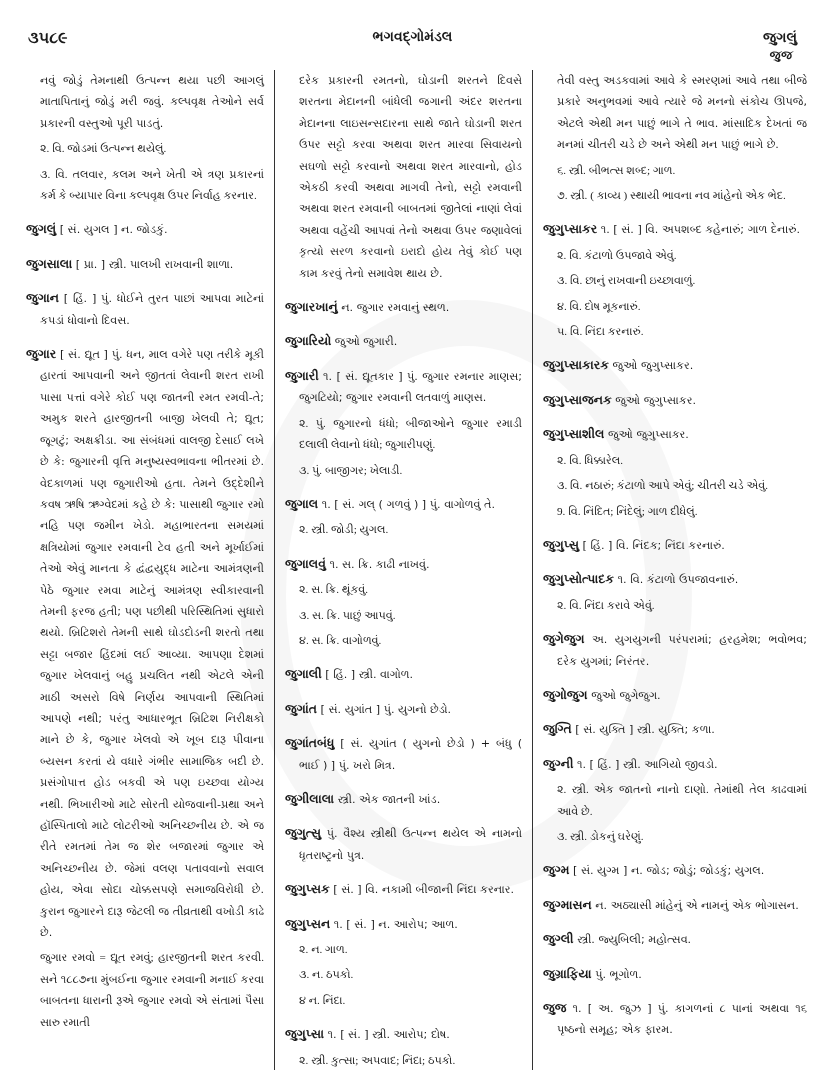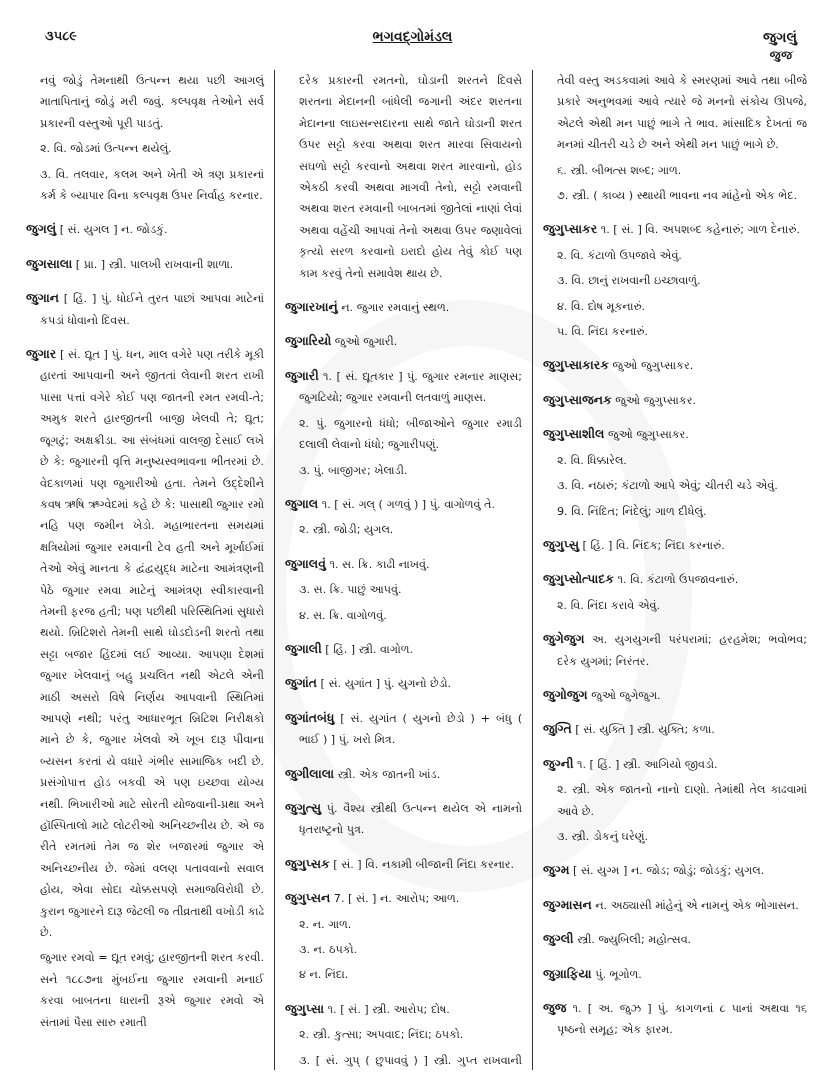--- a/index.html
+++ b/index.html
@@ -1,29 +1,29 @@
 <!DOCTYPE html>
 <html><head>
 <meta charset="utf-8">
 <style>
   html, body { margin:0; padding:0; background:#ffffff; }
   body { width:825px; height:1078px; overflow:hidden; position:relative;
          font-family:"DejaVu Sans", sans-serif; color:#1a1a1a; }
   .header { position:absolute; top:28px; left:0; width:825px; height:40px; }
-  .page-num { position:absolute; left:28px; top:0; font-size:13px; font-weight:bold;margin-left:17px; }
-  .running-title { position:absolute; left:0; width:825px; text-align:center; top:0; font-size:14px; font-weight:bold;text-decoration:underline; }
+  .page-num { position:absolute; left:28px; top:0; font-size:16px; font-weight:bold; }
+  .running-title { position:absolute; left:0; width:825px; text-align:center; top:0; font-size:14px; font-weight:bold; }
   .guide-words { position:absolute; right:28px; top:0; text-align:center; font-size:14px; font-weight:bold; line-height:18px; }
   .guide-words .sub { font-size:12px; font-style:italic; }
   .columns { position:absolute; top:70px; left:22px; width:785px; height:1000px; display:flex; }
   .col { box-sizing:border-box; padding:0 10px; font-size:11.2px; line-height:21.4px; overflow:hidden; }
   .col1 { width:253px; border-right:1px solid #333; padding-left:4px; }
   .col2 { width:258px; border-right:1px solid #333; }
   .col3 { width:274px; padding-right:0; }
   .entry { margin:12px 0 4px 0; padding-left:14px; text-indent:-14px; text-align:justify; }
-  .sub-sense { margin:0 0 4px 0; padding-left:14px; text-align:justify; }
+  .sub-sense { margin:0 0 4px 0; padding-left:14px; text-align:justify;font-family:Liberation Serif, serif; }
   .cont { margin:0 0 4px 0; padding-left:14px; text-align:justify; }
   .hw { font-weight:bold; font-size:12.4px; }
   .watermark { position:absolute; left:240px; top:300px; width:360px; height:500px;
                border-radius:50%; border:46px solid rgba(0,0,0,0.035); pointer-events:none; }
 </style>
 </head>
 <body>
 
 <div class="watermark"></div>
 
@@ -50,29 +50,30 @@
   <div class="col col2">
       <p class="cont">દરેક પ્રકારની રમતનો, ઘોડાની શરતને દિવસે શરતના મેદાનની બાંધેલી જગાની અંદર શરતના મેદાનના લાઇસન્સદારના સાથે જાતે ઘોડાની શરત ઉપર સટ્ટો કરવા અથવા શરત મારવા સિવાયનો સઘળો સટ્ટો કરવાનો અથવા શરત મારવાનો, હોડ એકઠી કરવી અથવા માગવી તેનો, સટ્ટો રમવાની અથવા શરત રમવાની બાબતમાં જીતેલાં નાણાં લેવાં અથવા વહેંચી આપવાં તેનો અથવા ઉપર જણાવેલાં કૃત્યો સરળ કરવાનો ઇરાદો હોય તેવું કોઈ પણ કામ કરવું તેનો સમાવેશ થાય છે.</p>
       <p class="entry"><span class="hw">જુગારખાનું</span><span> ન. જુગાર રમવાનું સ્થળ.</span></p>
       <p class="entry"><span class="hw">જુગારિયો</span><span> જુઓ જુગારી.</span></p>
       <p class="entry"><span class="hw">જુગારી</span><span> ૧. [ સં. દ્યૂતકાર ] પું. જુગાર રમનાર માણસ; જુગટિયો; જુગાર રમવાની લતવાળું માણસ.</span></p>
       <p class="sub-sense">૨. પું. જુગારનો ધંધો; બીજાઓને જુગાર રમાડી દલાલી લેવાનો ધંધો; જુગારીપણું.</p>
       <p class="sub-sense">૩. પું. બાજીગર; ખેલાડી.</p>
       <p class="entry"><span class="hw">જુગાલ</span><span> ૧. [ સં. ગલ્ ( ગળવું ) ] પું. વાગોળવું તે.</span></p>
       <p class="sub-sense">૨. સ્ત્રી. જોડી; યુગલ.</p>
       <p class="entry"><span class="hw">જુગાલવું</span><span> ૧. સ. ક્રિ. કાઢી નાખવું.</span></p>
+      <p class="sub-sense">૨. સ. ક્રિ. થૂંકવું.</p>
       <p class="sub-sense">૩. સ. ક્રિ. પાછું આપવું.</p>
       <p class="sub-sense">૪. સ. ક્રિ. વાગોળવું.</p>
       <p class="entry"><span class="hw">જુગાલી</span><span> [ હિં. ] સ્ત્રી. વાગોળ.</span></p>
       <p class="entry"><span class="hw">જુગાંત</span><span> [ સં. યુગાંત ] પું. યુગનો છેડો.</span></p>
       <p class="entry"><span class="hw">જુગાંતબંધુ</span><span> [ સં. યુગાંત ( યુગનો છેડો ) + બંધુ ( ભાઈ ) ] પું. ખરો મિત્ર.</span></p>
       <p class="entry"><span class="hw">જુગીલાલા</span><span> સ્ત્રી. એક જાતની ખાંડ.</span></p>
       <p class="entry"><span class="hw">જુગુત્સુ</span><span> પું. વૈશ્ય સ્ત્રીથી ઉત્પન્ન થયેલ એ નામનો ધૃતરાષ્ટ્રનો પુત્ર.</span></p>
       <p class="entry"><span class="hw">જુગુપ્સક</span><span> [ સં. ] વિ. નકામી બીજાની નિંદા કરનાર.</span></p>
-      <p class="entry"><span class="hw">જુગુપ્સન</span><span> 7. [ સં. ] ન. આરોપ; આળ.</span></p>
+      <p class="entry"><span class="hw">જુગુપ્સન</span><span> ૧. [ સં. ] ન. આરોપ; આળ.</span></p>
       <p class="sub-sense">૨. ન. ગાળ.</p>
       <p class="sub-sense">૩. ન. ઠપકો.</p>
       <p class="sub-sense">૪ ન. નિંદા.</p>
       <p class="entry"><span class="hw">જુગુપ્સા</span><span> ૧. [ સં. ] સ્ત્રી. આરોપ; દોષ.</span></p>
       <p class="sub-sense">૨. સ્ત્રી. કુત્સા; અપવાદ; નિંદા; ઠપકો.</p>
       <p class="sub-sense">૩. [ સં. ગુપ્ ( છુપાવવું ) ] સ્ત્રી. ગુપ્ત રાખવાની ઇચ્છા.</p>
       <p class="sub-sense">૪. સ્ત્રી. ઘૃણા; તિરસ્કાર; કંટાળો; અણગમો.</p>
       <p class="sub-sense">૫. સ્ત્રી. નઠારું અણગમતું જોવામાં આવે તથા</p>
     </div>
   <div class="col col3">

